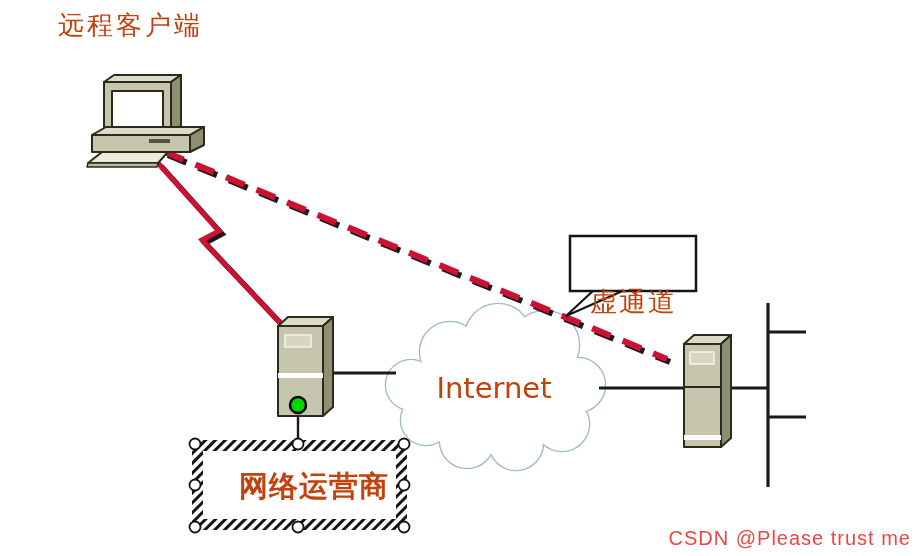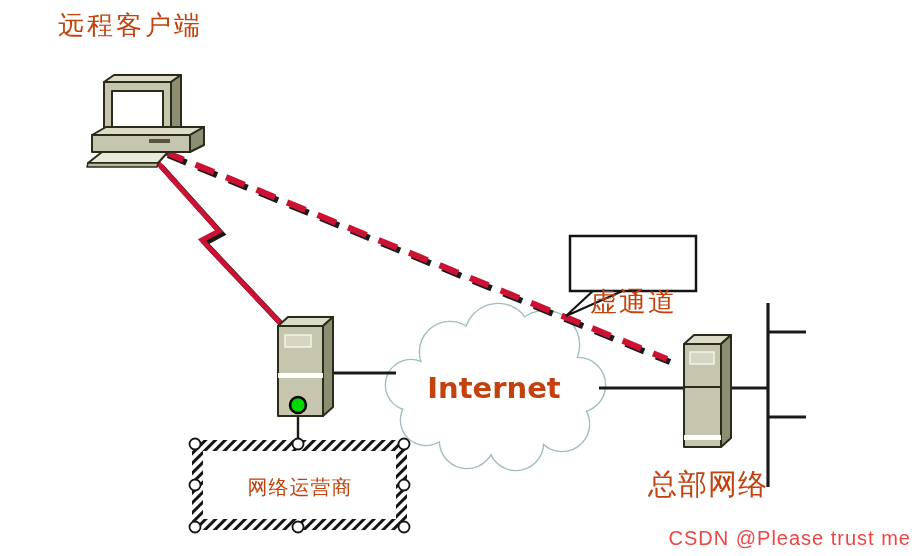--- a/index.html
+++ b/index.html
@@ -18,27 +18,27 @@
     white-space: nowrap;
     line-height: 1.15;
   }
   .label-remote-client {
     left: 58px; top: 11px;
     font-size: 26px; letter-spacing: 3px; font-weight: 500;
   }
   .label-internet {
     left: 420px; top: 372px; width: 148px;
     text-align: center;
-    font-size: 29px; font-weight: 700; letter-spacing: 0px;
+    font-size: 29px; font-weight: 400; letter-spacing: 0px;
     font-family: "DejaVu Sans", "Liberation Sans", sans-serif;
   }
   .label-operator {
-    left: 203px; top: 458px; width: 194px; height: 58px;
+    left: 217px; top: 458px; width: 194px; height: 58px;
     display: flex; align-items: center; justify-content: center;
-    font-size: 20px; letter-spacing: 1px; font-weight: 400;
+    font-size: 29px; letter-spacing: 1px; font-weight: 700;
   }
   .label-hq {
     left: 640px; top: 468px; width: 136px;
     text-align: center;
     font-size: 29px; letter-spacing: 1px; font-weight: 500;
   }
   .label-tunnel {
     left: 571px; top: 239px; width: 125px; height: 58px;
     display: flex; align-items: center; justify-content: center;
     font-size: 27px; letter-spacing: 2px; font-weight: 400; margin-top: 35px;
@@ -161,18 +161,17 @@
       <rect x="570" y="236" width="126" height="55" fill="#ffffff" stroke="#141414" stroke-width="2.5"></rect>
     </g>
   </svg>
 
   <div class="label label-remote-client">远程客户端</div>
 
   <div class="label label-internet">Internet</div>
 
   <div class="label label-operator">网络运营商</div>
 
-  <div class="label label-hq">总部网络</div>
 
   <div class="label label-tunnel">虚通道</div>
 
   <div class="watermark">CSDN @Please trust me</div>
 </div>
 
 </body></html>

